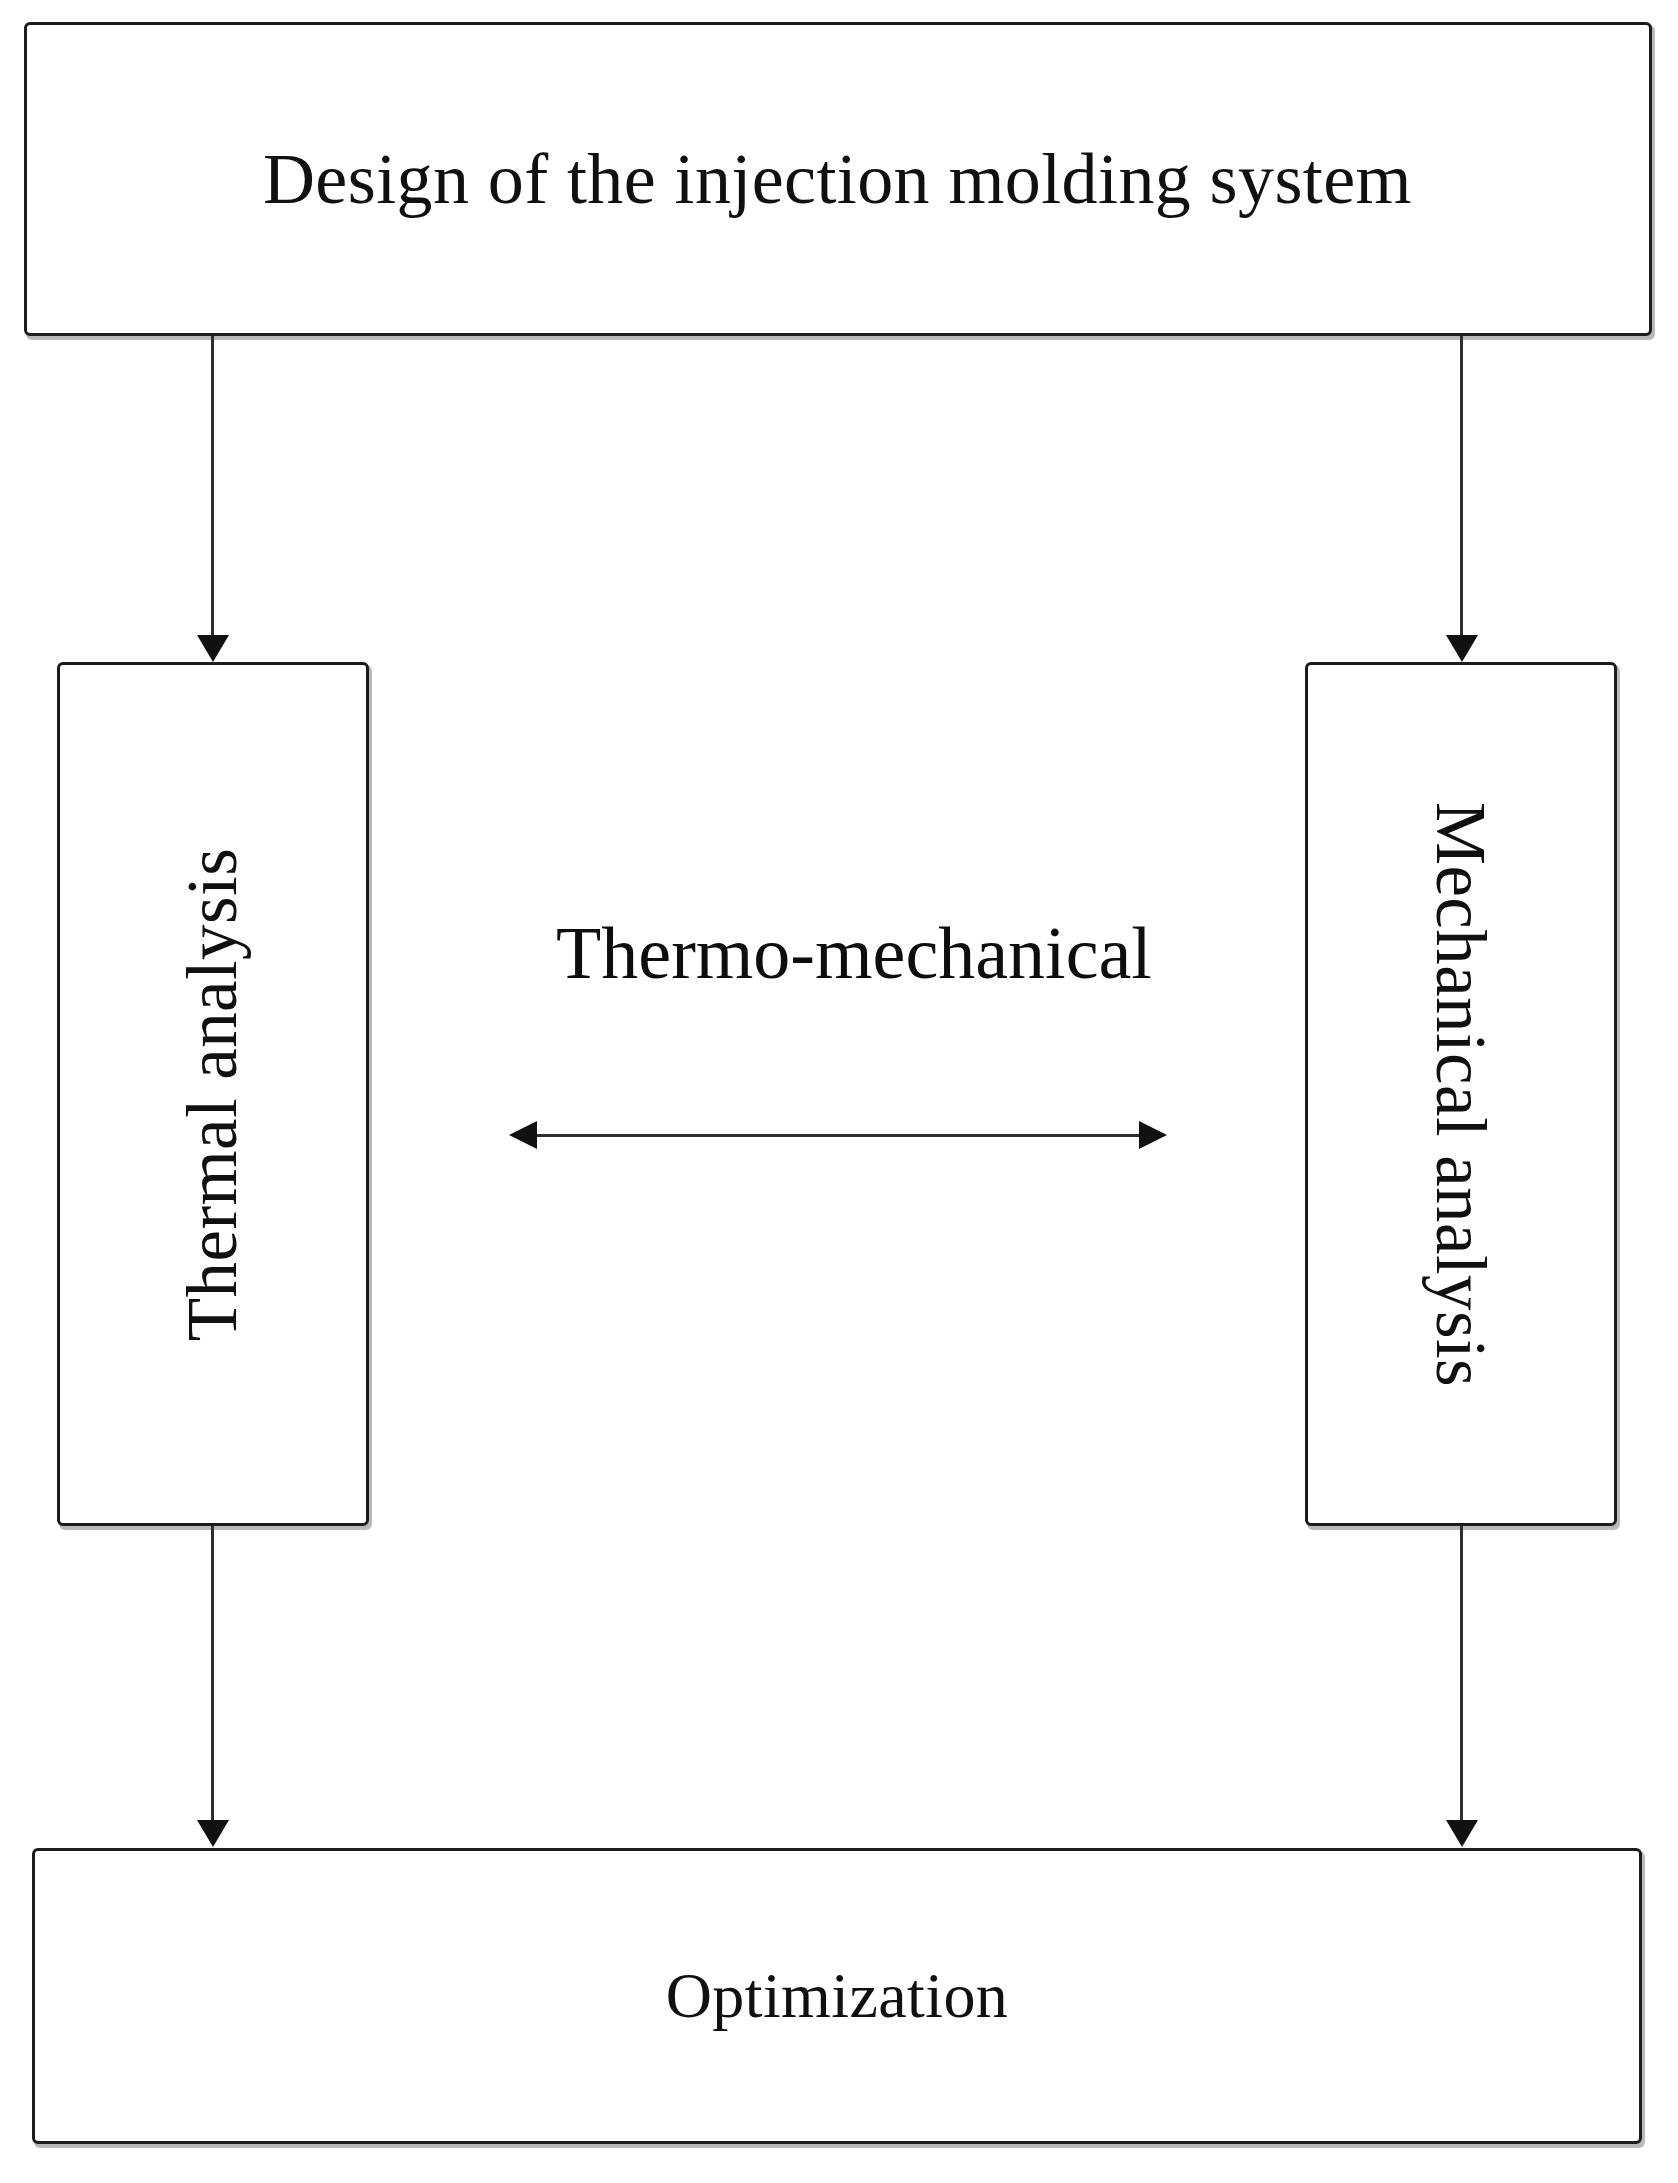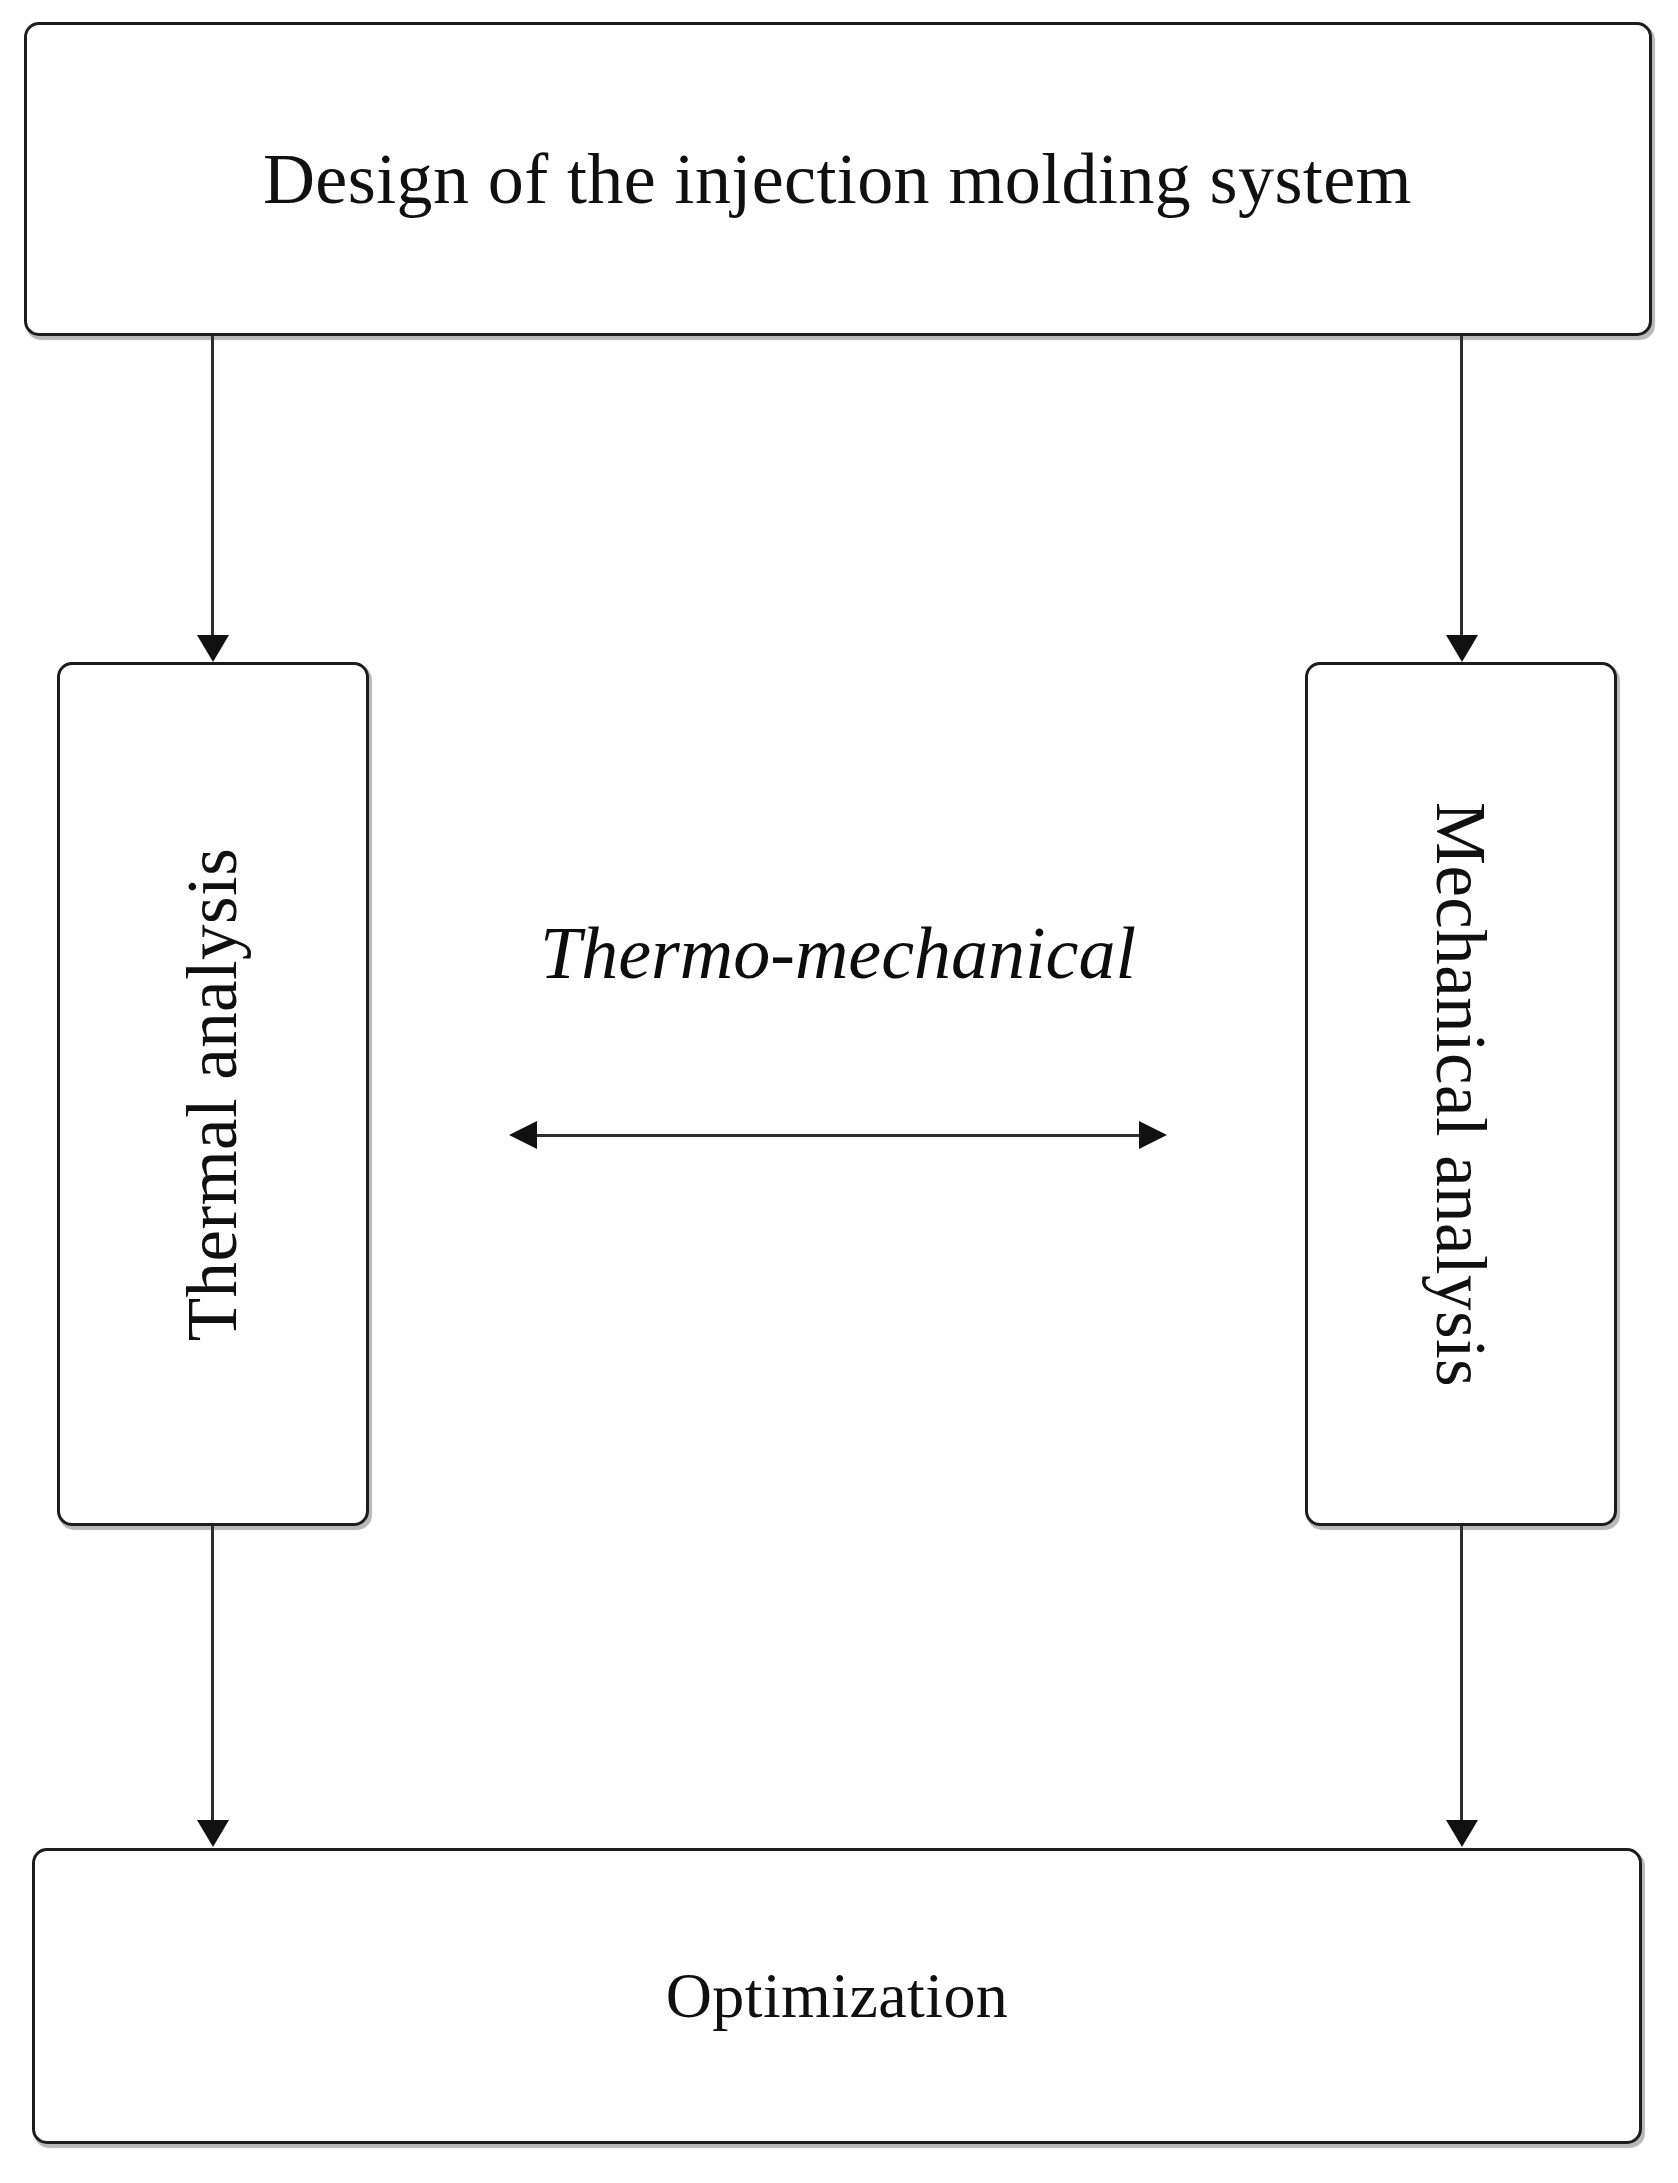--- a/index.html
+++ b/index.html
@@ -9,21 +9,21 @@
     height: 2183px;
     background: #ffffff;
     font-family: "Liberation Serif", "DejaVu Serif", serif;
     color: #101010;
     overflow: hidden;
   }
   .node {
     position: absolute;
     background: #ffffff;
     border: 3.4px solid #1c1c1c;
-    border-radius: 15px;
+    border-radius: 6px;
     box-shadow: 2.5px 3.4px 0.8px rgba(0,0,0,0.28);
     display: flex;
     align-items: center;
     justify-content: center;
     box-sizing: border-box;
   }
   .node-label {
     text-align: center;
     white-space: nowrap;
     letter-spacing: 0.4px;
@@ -34,28 +34,27 @@
   #left-box   { left: 57px;  top: 662px;  width: 312px;  height: 864px; }
   #right-box  { left: 1305px; top: 662px; width: 312px;  height: 864px; }
   .rot-ccw { transform: rotate(-90deg); font-size: 71px; }
   .rot-cw  { transform: rotate(90deg);  font-size: 71px; }
 
   #bottom-box { left: 32px;  top: 1848px; width: 1610px; height: 296px; }
   #bottom-box .node-label { font-size: 64px; }
 
   .center-label {
     position: absolute;
-    left: 502px;
+    left: 518px;
     top: 906px;
     width: 672px;
     text-align: center;
     font-size: 74px;
     line-height: 1.28;
     color: #0d0d0d;
-    font-style: italic;
   }
 
   .vline {
     position: absolute;
     width: 2.5px;
     background: #2e2e2e;
   }
   .arrowhead-down {
     position: absolute;
     width: 0; height: 0;

